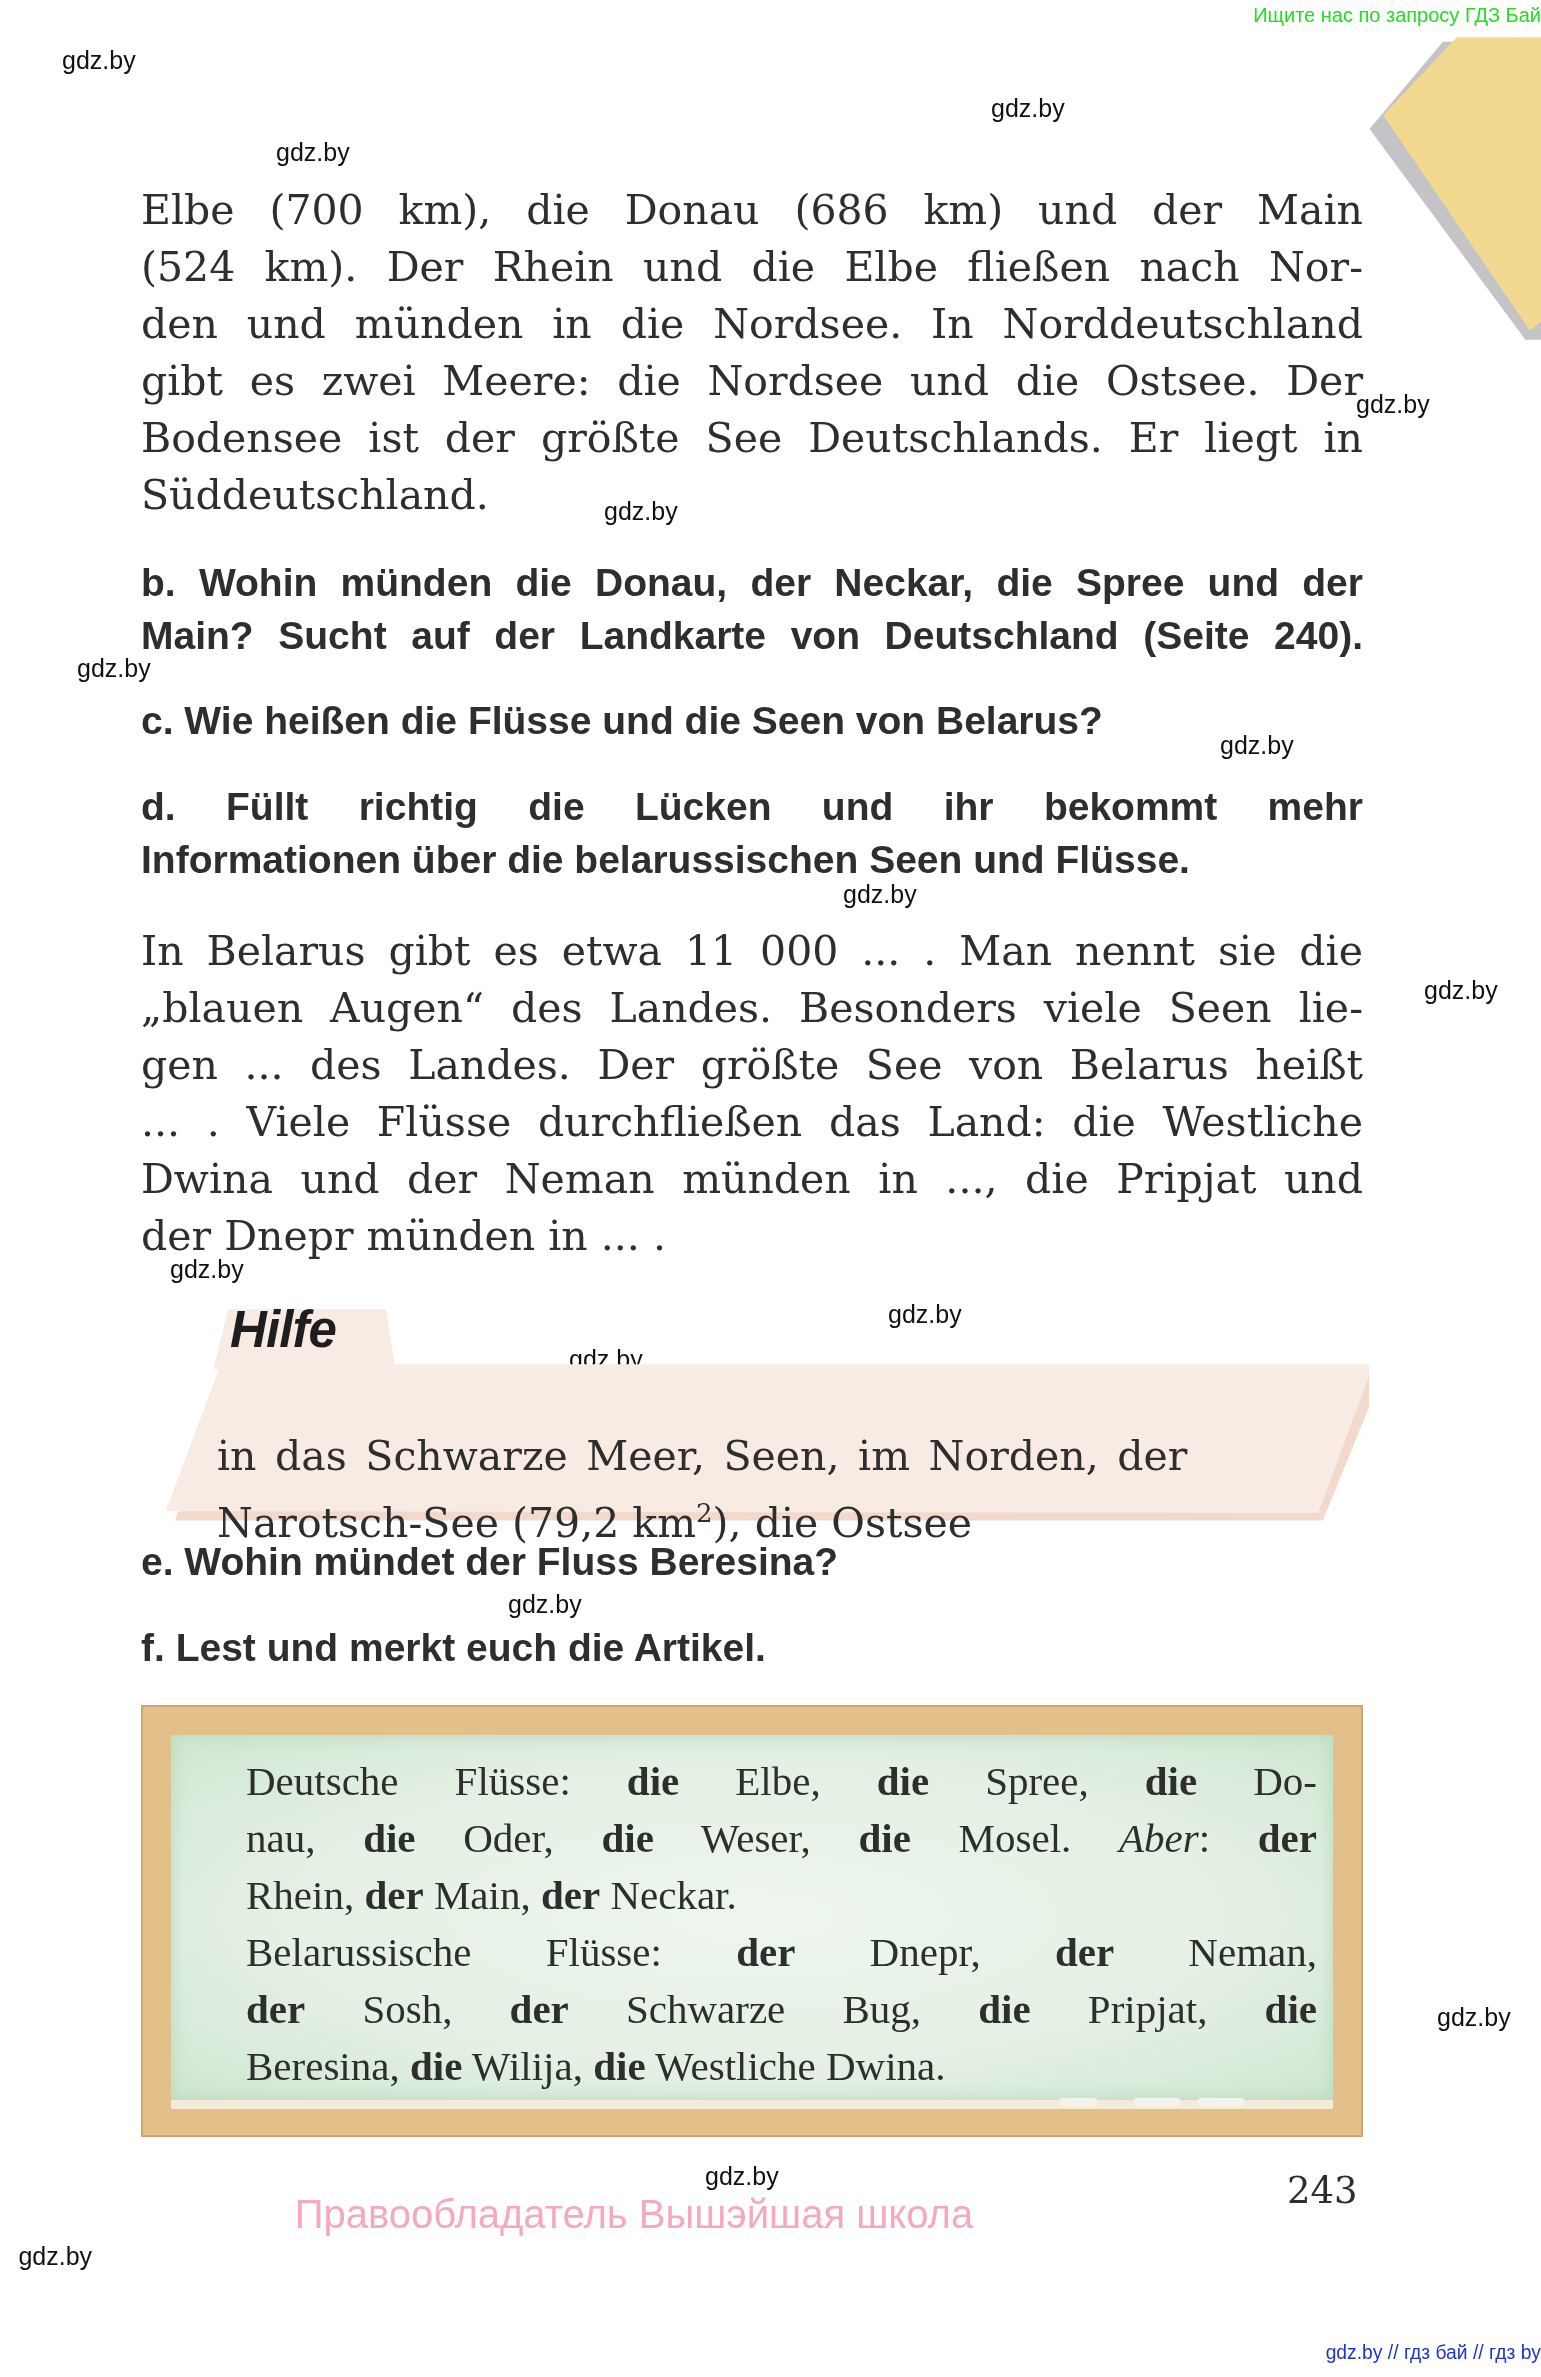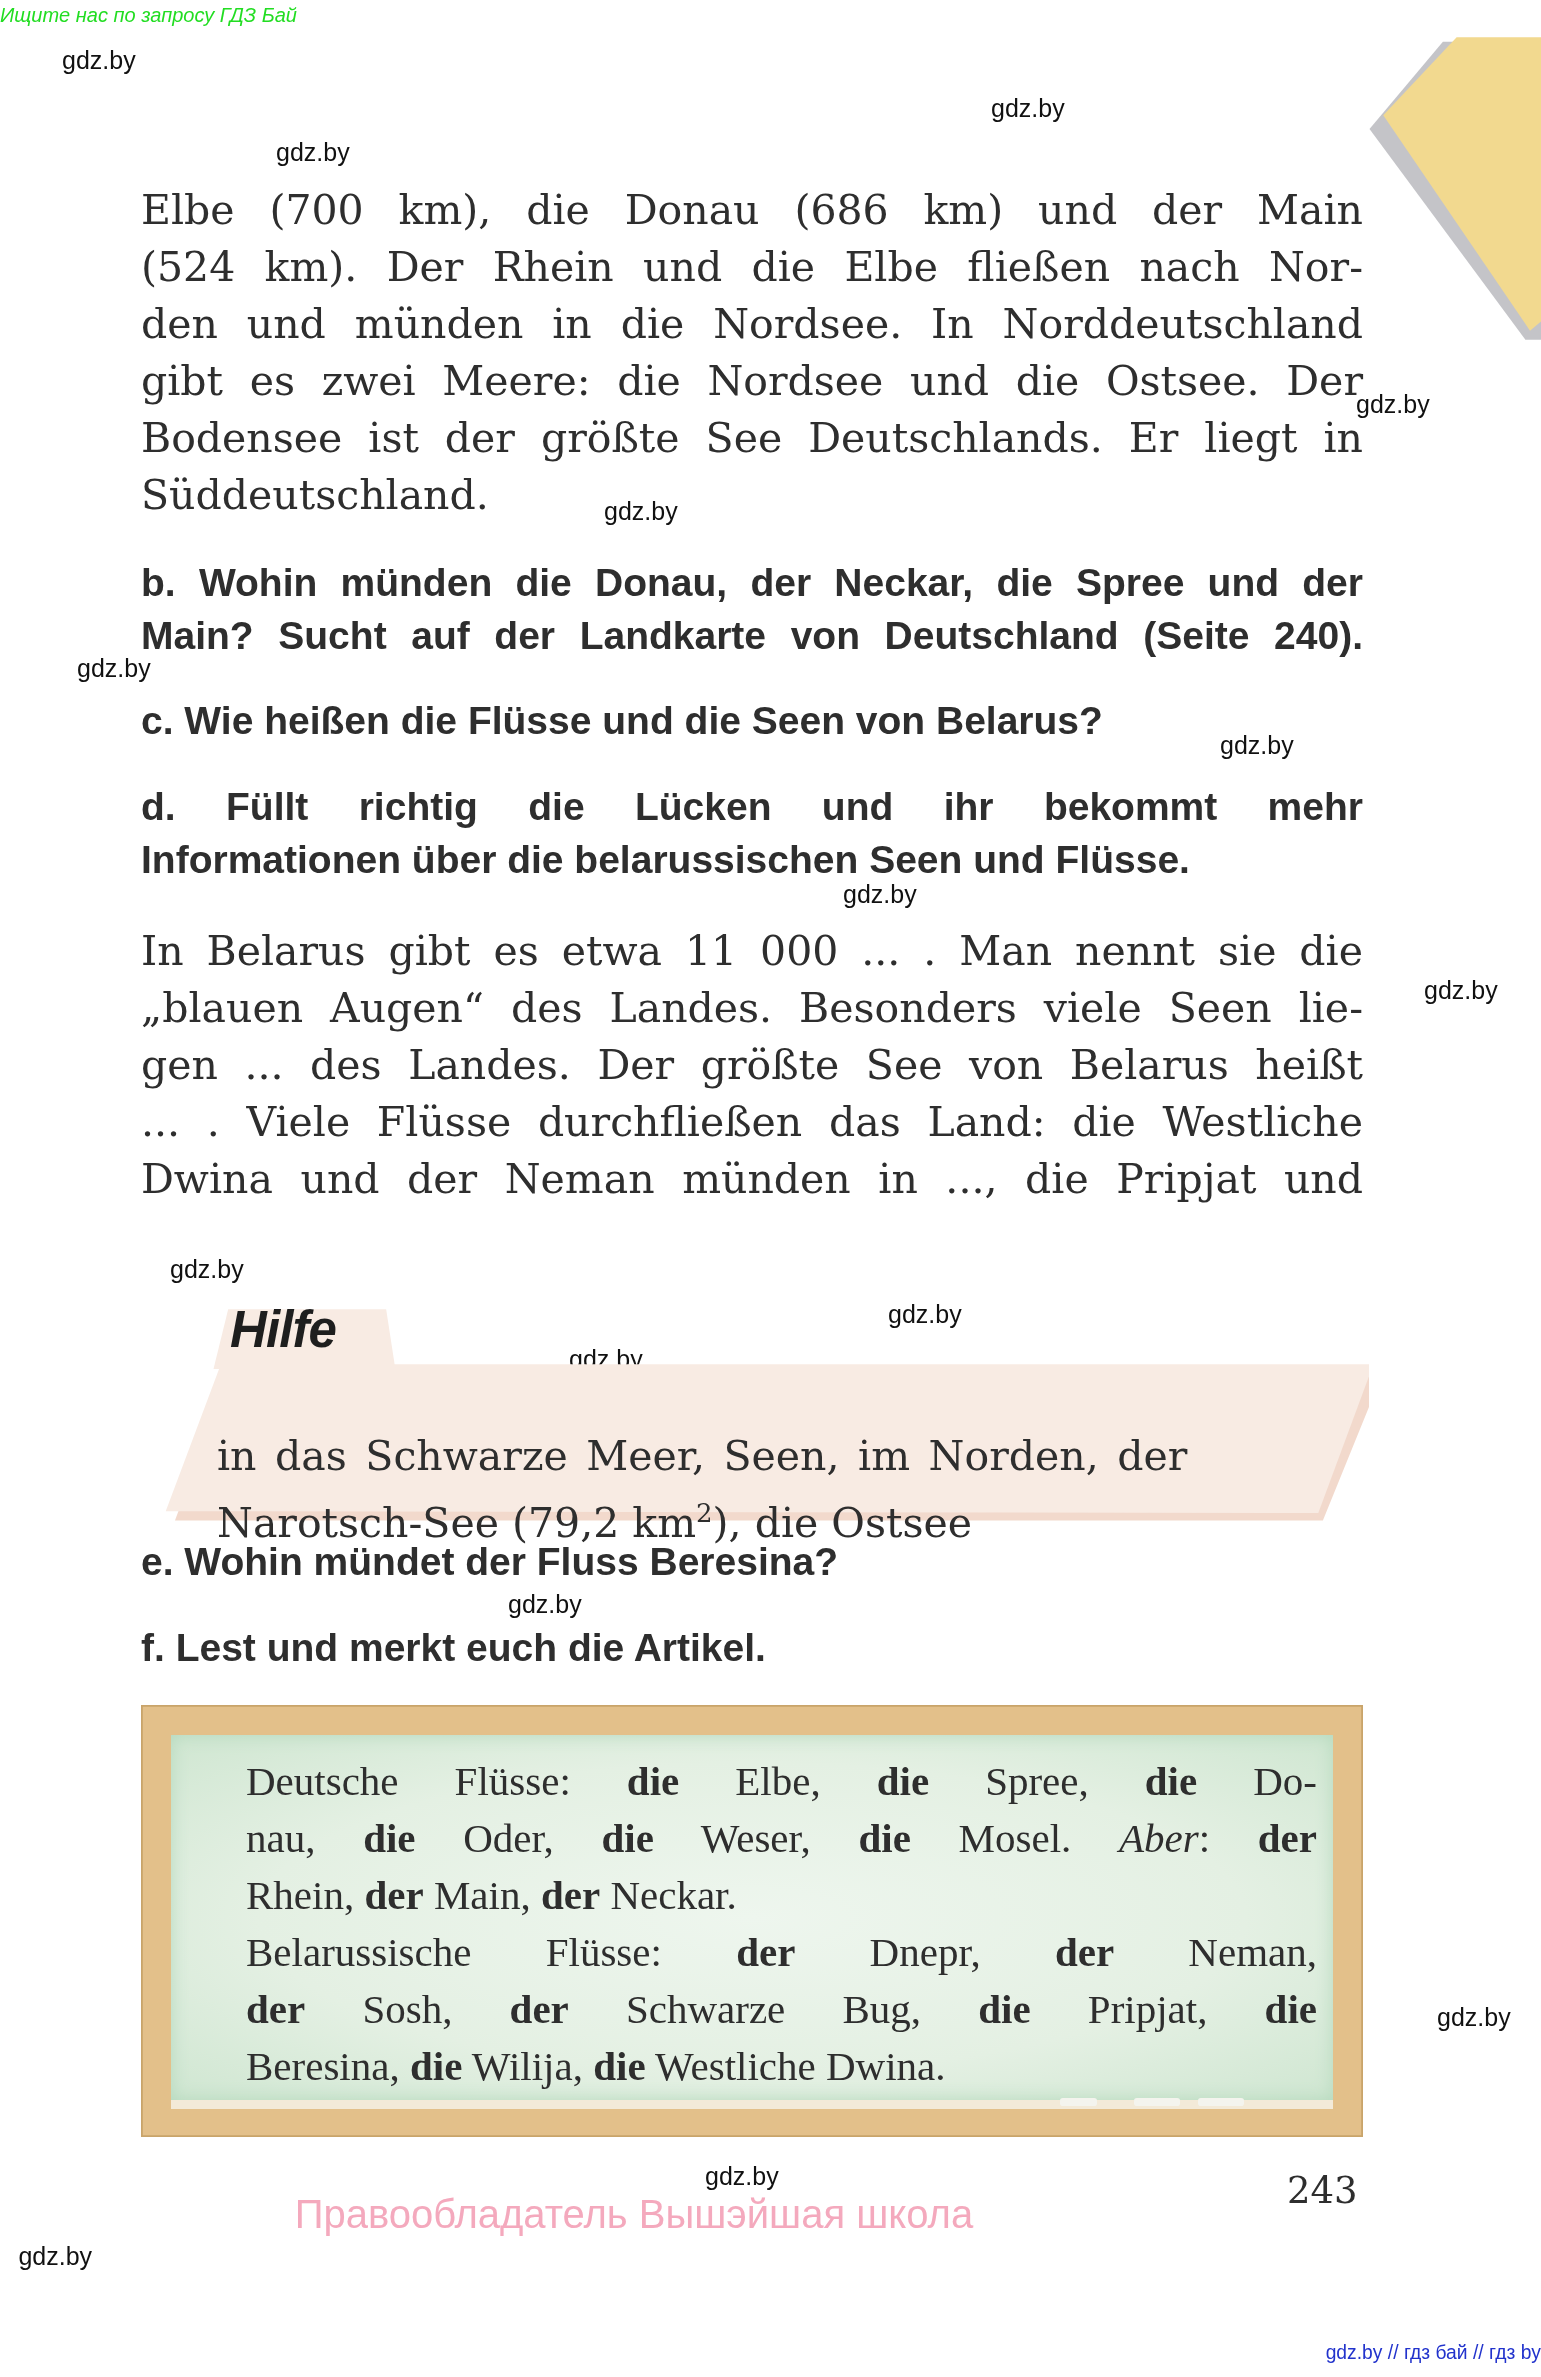--- a/index.html
+++ b/index.html
@@ -1,21 +1,21 @@
 <!DOCTYPE html>
 <html style="font-size:14.7px"><head>
 <meta charset="utf-8">
 <style>
   html, body { margin:0; padding:0; }
   body { width:1541px; height:2377px; position:relative; background:#ffffff; overflow:hidden;
          font-family:"DejaVu Serif", serif; color:#2b2b2b; }
   .abs { position:absolute; }
   .wm { position:absolute; font-family:"Liberation Sans", sans-serif; font-size:25px; color:#111; white-space:nowrap; }
-  .top-banner { position:absolute; top:3.7px; left:0; width:1541px; text-align:left;
-                font-family:"Liberation Sans", sans-serif; font-size:20px; color:#22dd22;font-style:italic; }
+  .top-banner { position:absolute; top:3.7px; left:0; width:1541px; text-align:right;
+                font-family:"Liberation Sans", sans-serif; font-size:20px; color:#22dd22; }
   .corner { position:absolute; top:37px; left:1342px; width:199px; height:303px; }
   .serif-block { position:absolute; left:141px; width:1222px; font-family:"DejaVu Serif", serif;
                  font-size:41px; line-height:57px; color:#2e2e2e; text-align:justify; }
   .serif-block .ln { display:block; text-align:justify; text-align-last:justify; white-space:nowrap; }
   .serif-block .ln.last { text-align-last:left; }
   .task { position:absolute; left:141px; width:1222px; font-family:"Liberation Sans", sans-serif;
           font-size:39px; line-height:53px; color:#2e2e2e; font-weight:bold; }
   .task .ln { display:block; white-space:nowrap; text-align-last:justify; }
   .task .ln.last { text-align-last:left; }
   .hilfe-wrap { position:absolute; left:138px; top:1300px; width:1231px; height:225px; }
@@ -90,20 +90,21 @@
   <span class="ln">d. Füllt richtig die Lücken und ihr bekommt mehr</span>
   <span class="ln last">Informationen über die belarussischen Seen und Flüsse.</span>
 </div>
 
 <div class="serif-block" style="top:923px;">
   <span class="ln">In Belarus gibt es etwa 11 000 ... . Man nennt sie die</span>
   <span class="ln">„blauen Augen“ des Landes. Besonders viele Seen lie-</span>
   <span class="ln">gen ... des Landes. Der größte See von Belarus heißt</span>
   <span class="ln">... . Viele Flüsse durchfließen das Land: die Westliche</span>
   <span class="ln">Dwina und der Neman münden in ..., die Pripjat und</span>
+  <span class="ln last">der Dnepr münden in ... .</span>
 </div>
 
 <div class="hilfe-wrap">
   <svg class="abs" style="left:0;top:0;" width="1231" height="225" viewBox="0 0 1340 245">
     <polygon points="40,240 100,80 1355,80 1290,240" fill="#f2d9cc"></polygon>
     <polygon points="30,230 90,70 1345,70 1285,232" fill="#f8ebe3"></polygon>
     <polygon points="82,75 98,10 270,10 280,75" fill="#f8ebe3"></polygon>
   </svg>
   <div class="hilfe-title">Hilfe</div>
   <div class="hilfe-text">

